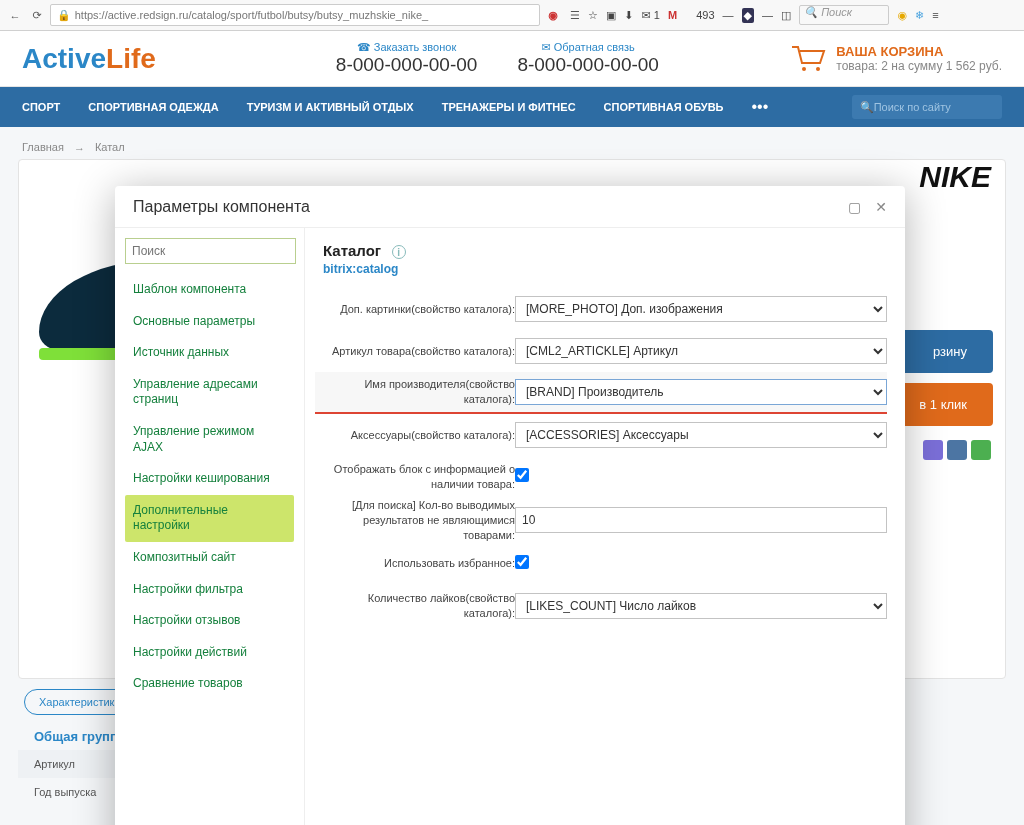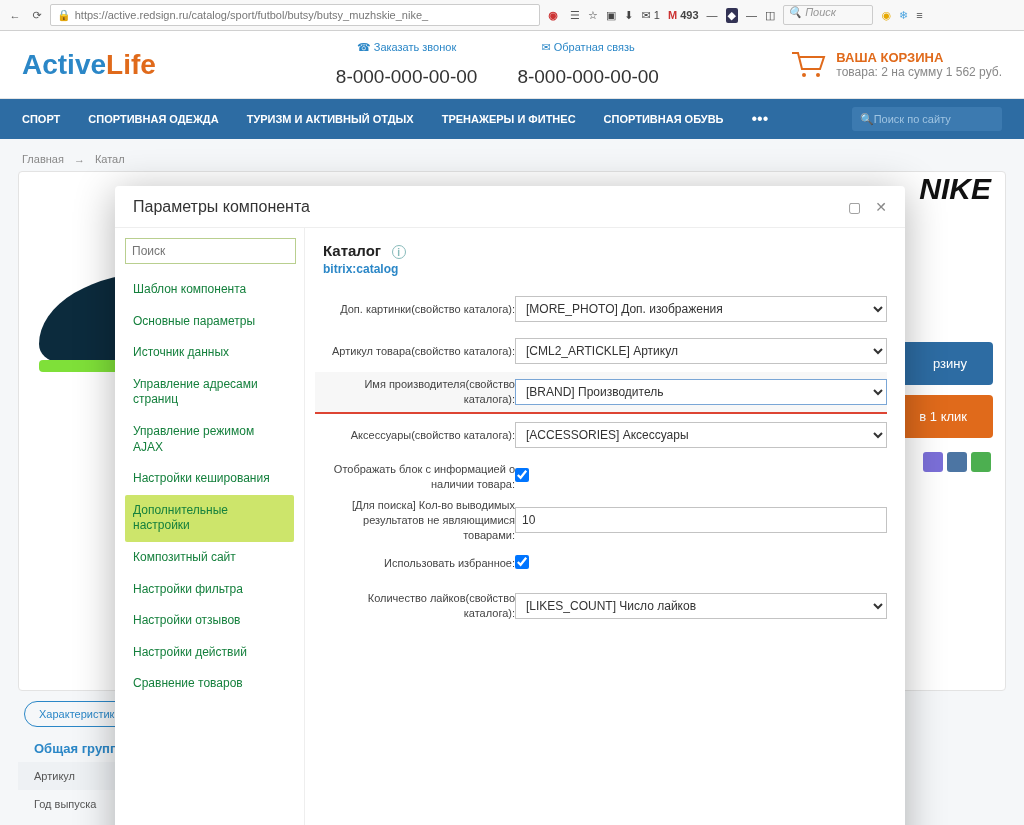--- a/index.html
+++ b/index.html
@@ -15,21 +15,21 @@
 .chrome .searchbox { width: 90px; height: 20px; border: 1px solid #ccc; border-radius: 2px; padding: 0 4px; font-style: italic; color: #999; }
 
 
 .page { position: relative; width: 1024px; height: 794px; background: #f5f7f9; }
 .top { background: #fff; display: flex; align-items: center; padding: 10px 22px; border-bottom: 1px solid #e5e5e5; }
 .logo { font-size: 28px; font-weight: bold; color: #2b87c7; }
 .logo b { color: #e06a1b; font-weight: bold; }
 .phones { display: flex; gap: 40px; margin-left: 180px; }
 .phones .p { text-align: center; }
 .phones .lbl { font-size: 11px; color: #2b87c7; }
-.phones .num { font-size: 19px; color: #333; margin-top: 12px; }
+.phones .num { font-size: 19px; color: #333; }
 .cart { margin-left: auto; display: flex; align-items: center; gap: 10px; }
 .cart svg { width: 36px; height: 28px; }
 .cart .ct { font-size: 12px; color: #888; }
 .cart .ct .h { color: #e06a1b; font-weight: bold; font-size: 13px; }
 .navbar { background: #2d6ca3; display: flex; align-items: center; padding: 0 22px; height: 40px; gap: 28px; }
 .navbar a { color: #fff; font-size: 11px; font-weight: bold; text-decoration: none; }
 .navbar .more { color: #fff; }
 .navbar .sitesearch { margin-left: auto; width: 150px; height: 24px; background: #3c7ab0; border-radius: 3px; padding: 0 8px; color: #9fc4e2; font-size: 11px; display: flex; align-items: center; }
 
 .crumbs { padding: 14px 22px 6px; font-size: 11px; color: #888; display: flex; gap: 10px; align-items: center; }
@@ -96,21 +96,21 @@
     <span class="lock">🔒</span>
     <span>https://active.redsign.ru/catalog/sport/futbol/butsy/butsy_muzhskie_nike_</span>
   </div>
   <span class="ic" style="color:#c33;font-weight:bold;">◉</span>
   <span class="ic">☰</span>
   <div class="tb">
     <span>☆</span>
     <span>▣</span>
     <span>⬇</span>
     <span>✉ <span>1</span></span>
-    <span style="color:#c33;font-weight:bold;">M <span style="color:#444;font-weight:bold;">493</span></span>
+    <span style="color:#c33;font-weight:bold;">M <span style="color:#444;font-weight:normal;margin-left:16px;">493</span></span>
     <span>—</span>
     <span style="background:#335;color:#fff;padding:1px 2px;border-radius:2px;">◆</span>
     <span>—</span>
     <span>◫</span>
     <span class="searchbox">🔍 <span>Поиск</span></span>
     <span style="color:#e6a800;">◉</span>
     <span style="color:#4aa3df;">❄</span>
     <span>≡</span>
   </div>
 </div>

